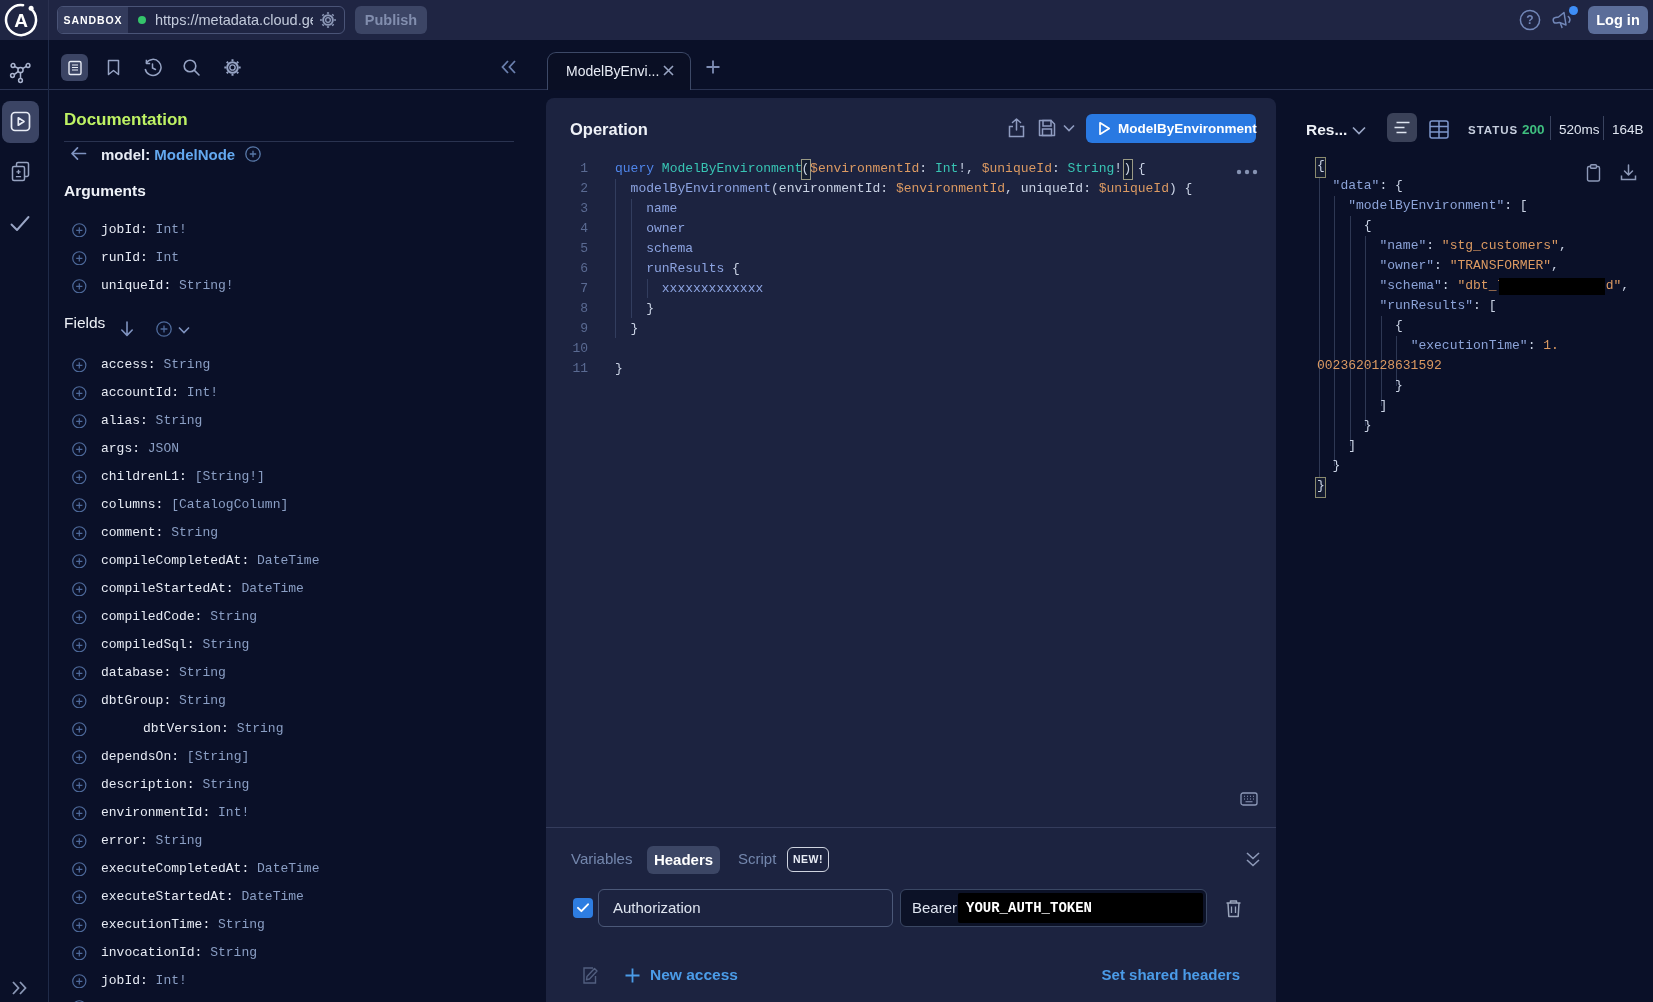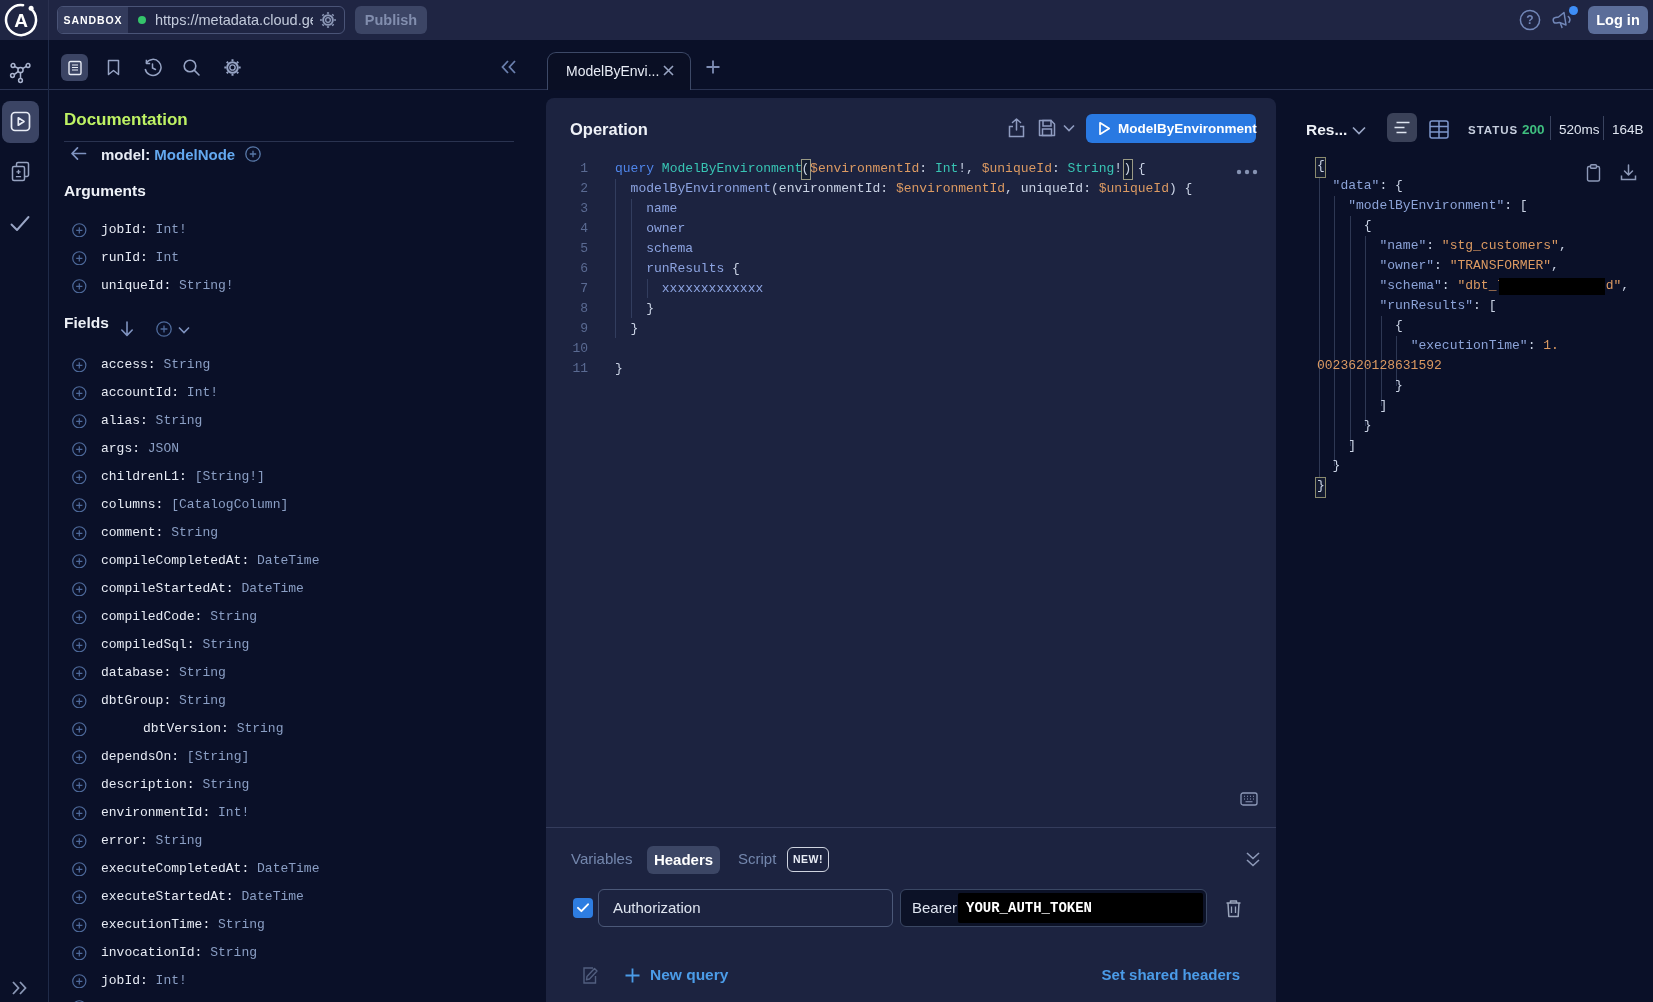--- a/index.html
+++ b/index.html
@@ -120,21 +120,21 @@
 <svg class="abs" style="left:72.2px;top:250.7px;" width="14.6" height="14.6" viewBox="0 0 16 16" fill="none" stroke="#4e6a9b" stroke-width="1.3">
     <circle cx="8" cy="8" r="7.2"></circle>
     <path d="M8 4.6 V11.4 M4.6 8 H11.4"></path>
   </svg>
 <div class="abs mono" style="left:101px;top:248px;line-height:20px;color:#e7ebf4;">runId: <span style="color:#8b9fc5;">Int</span></div>
 <svg class="abs" style="left:72.2px;top:278.7px;" width="14.6" height="14.6" viewBox="0 0 16 16" fill="none" stroke="#4e6a9b" stroke-width="1.3">
     <circle cx="8" cy="8" r="7.2"></circle>
     <path d="M8 4.6 V11.4 M4.6 8 H11.4"></path>
   </svg>
 <div class="abs mono" style="left:101px;top:276px;line-height:20px;color:#e7ebf4;">uniqueId: <span style="color:#8b9fc5;">String!</span></div>
-<div class="abs sans" style="left:64px;top:314px;color:#eef1f7;font-size:15.5px;font-weight:bold;">Fields</div>
+<div class="abs sans" style="left:64px;top:314px;color:#eef1f7;font-size:15.5px;font-weight:normal;">Fields</div>
 <svg class="abs" style="left:120px;top:321px;" width="14" height="16" viewBox="0 0 14 16" fill="none" stroke="#7f93c0" stroke-width="1.6">
 <path d="M7 1 V14 M1.8 9 L7 14.4 L12.2 9" stroke-linecap="round" stroke-linejoin="round"></path>
 </svg>
 <svg class="abs" style="left:156px;top:321px;" width="16" height="16" viewBox="0 0 16 16" fill="none" stroke="#4e6a9b" stroke-width="1.3">
     <circle cx="8" cy="8" r="7.2"></circle>
     <path d="M8 4.6 V11.4 M4.6 8 H11.4"></path>
   </svg>
 <svg class="abs" style="left:178px;top:326px;" width="12" height="8" viewBox="0 0 12 8" fill="none" stroke="#7f93c0" stroke-width="1.6">
 <path d="M1 1.5 L6 6.5 L11 1.5"></path>
 </svg>
@@ -338,21 +338,21 @@
 <path d="M1.5 4 H15.5 M5.5 4 V2 H11.5 V4 M3 4 L3.8 17.5 H13.2 L14 4" stroke-linejoin="round"></path>
 <path d="M6.5 7.5 V14 M10.5 7.5 V14" stroke-width="1.3"></path>
 </svg>
 <svg class="abs" style="left:581px;top:966px;" width="19" height="19" viewBox="0 0 19 19" fill="none" stroke="#525f7f" stroke-width="1.4">
 <path d="M12 2 H3 V17 H14.5 V10"></path>
 <path d="M6 10.5 L13.5 2.5 L16 5 L8.5 13 L5.5 13.8 Z" stroke-linejoin="round"></path>
 </svg>
 <svg class="abs" style="left:624px;top:967px;" width="17" height="17" viewBox="0 0 17 17" stroke="#4b9ce8" stroke-width="1.8">
 <path d="M8.5 1.5 V15.5 M1.5 8.5 H15.5"></path>
 </svg>
-<div class="abs sans" style="left:650px;top:966px;color:#4b9ce8;font-size:15.5px;font-weight:bold;">New query</div>
+<div class="abs sans" style="left:650px;top:966px;color:#4b9ce8;font-size:15.5px;font-weight:bold;">New access</div>
 <div class="abs sans" style="left:1240px;top:966px;color:#4b9ce8;font-size:15px;font-weight:bold;transform:translateX(-100%);">Set shared headers</div>
 <div class="abs sans" style="left:1306px;top:121px;color:#eef1f7;font-size:15.5px;font-weight:bold;">Res...</div>
 <svg class="abs" style="left:1352px;top:126px;" width="14" height="9" viewBox="0 0 14 9" fill="none" stroke="#9aa6c6" stroke-width="1.7">
 <path d="M1 1.5 L7 7.5 L13 1.5"></path>
 </svg>
 <div class="abs" style="left:1387px;top:113px;width:30px;height:29px;background:#3a4158;border-radius:6px;"></div>
 <svg class="abs" style="left:1394px;top:121px;" width="16" height="13" viewBox="0 0 16 13" stroke="#dfe5f0" stroke-width="1.7">
 <path d="M3 1.5 H16 M0 6.5 H11 M3 11.5 H13" visibility="hidden"></path>
 <path d="M2.5 1.5 H15.5 M0.5 6.5 H10.5 M2.5 11.5 H12.5"></path>
 </svg>

